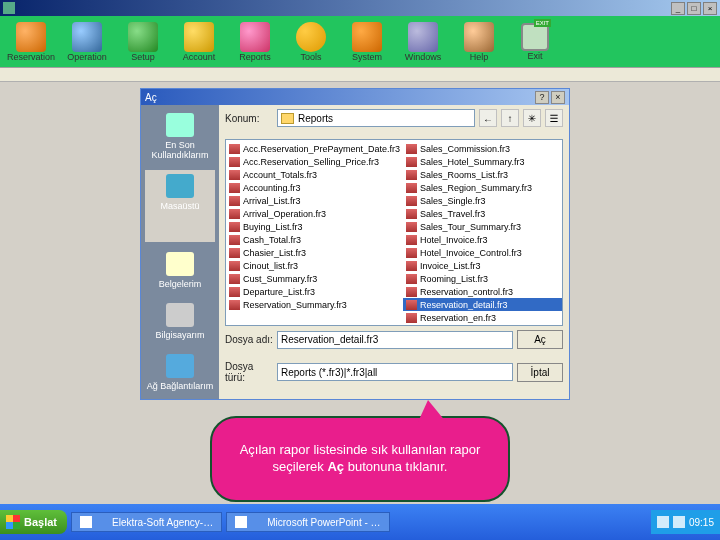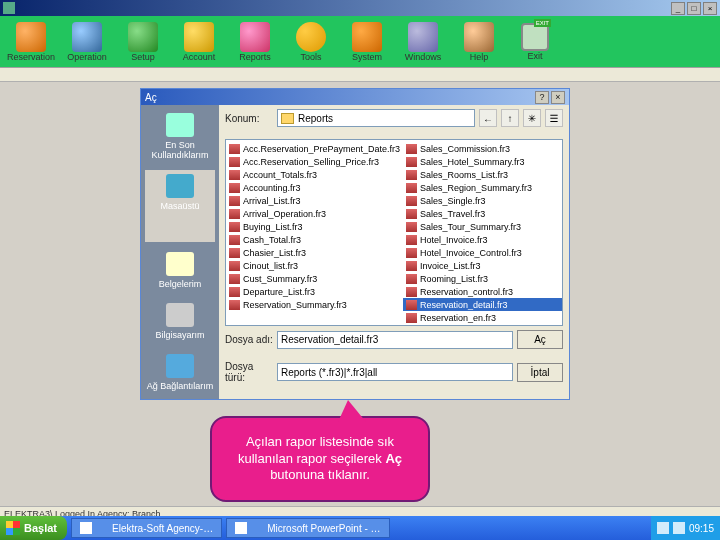--- a/index.html
+++ b/index.html
@@ -105,24 +105,24 @@
   .file-col { flex:1; padding:2px 0; }
   .frow { display:flex; align-items:center; height:13px; padding:0 3px; white-space:nowrap; overflow:hidden; cursor:pointer;}
   .frow .fic{width:11px;height:10px;background:linear-gradient(#d66,#a33);margin-right:3px;flex-shrink:0;}
   .frow.sel { background:#316ac5; color:#fff; }
   .bottom-rows { margin-top:4px; }
   .btn { width:46px; height:19px; background:#ece9d8; border:1px solid #888; font-size:10px; display:flex;align-items:center;justify-content:center;cursor:pointer;}
   
   .callout {
     position:absolute;
     left: 210px; top: 334px;
-    width: 220px; height: 86px;
+    width: 300px; height: 86px;
     background: #e91e8c;
-    border: 2px solid #701a75;
-    border-radius: 16px;
+    border: 2px solid #14532d;
+    border-radius: 26px;
     display:flex; align-items:center; justify-content:center;
     padding: 10px 16px;
     color:#fff; font-size:13px; text-align:center; line-height:1.3;
   }
   .callout::before{
     content:"";
     position:absolute;
     top:-18px; right:62px;
     width:0;height:0;
     border-left:10px solid transparent;
@@ -130,21 +130,21 @@
     border-bottom:22px solid #e91e8c;
   }
   
   .statusbar {
     position:absolute; left:0; bottom:20px; height:14px; width:100%;
     background:#ece9d8; border-top:1px solid #b0b0b0; font-size:9px;
     display:flex; align-items:center; padding:0 4px; color:#333;margin-top:48px;
   }
   
   .taskbar {
-    position:absolute; left:0; bottom:0; width:100%; height:24px;
+    position:absolute; left:0; bottom:0; width:100%; height:36px;
     background: linear-gradient(#3c81f3, #245edb);
     display:flex; align-items:center;
   }
   .start {
     height:24px; padding:0 10px 0 6px;
     background: linear-gradient(#5fbf3a, #3b8f1f);
     color:#fff; font-weight:bold; font-size:11px;
     display:flex; align-items:center; gap:4px;
     border-radius:0 8px 8px 0;
     cursor:pointer;

